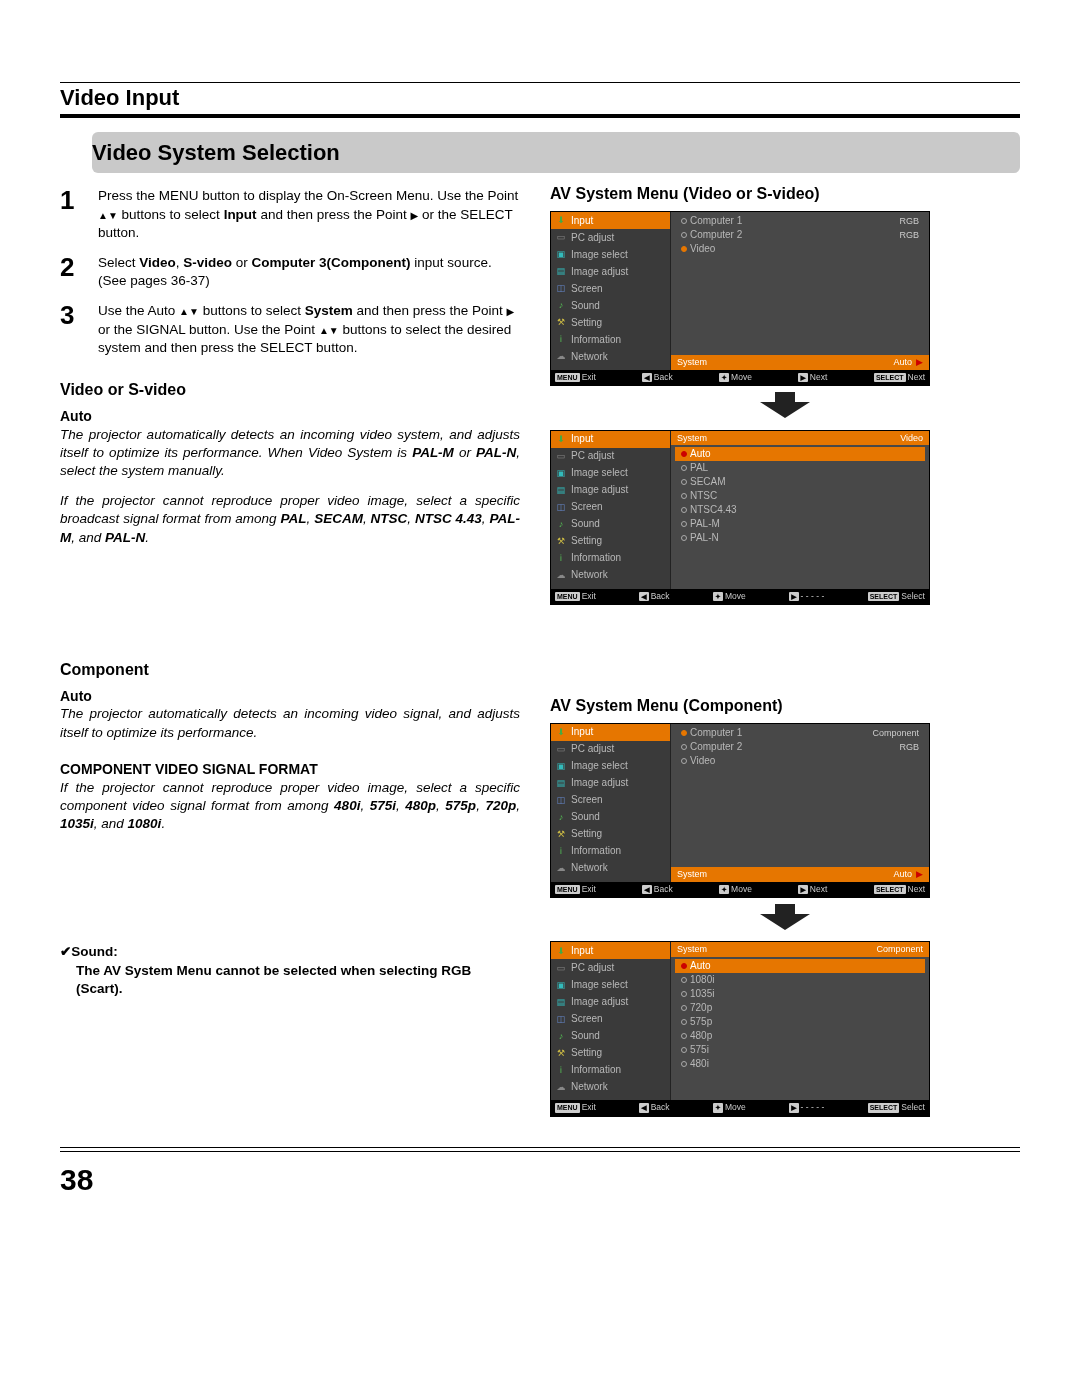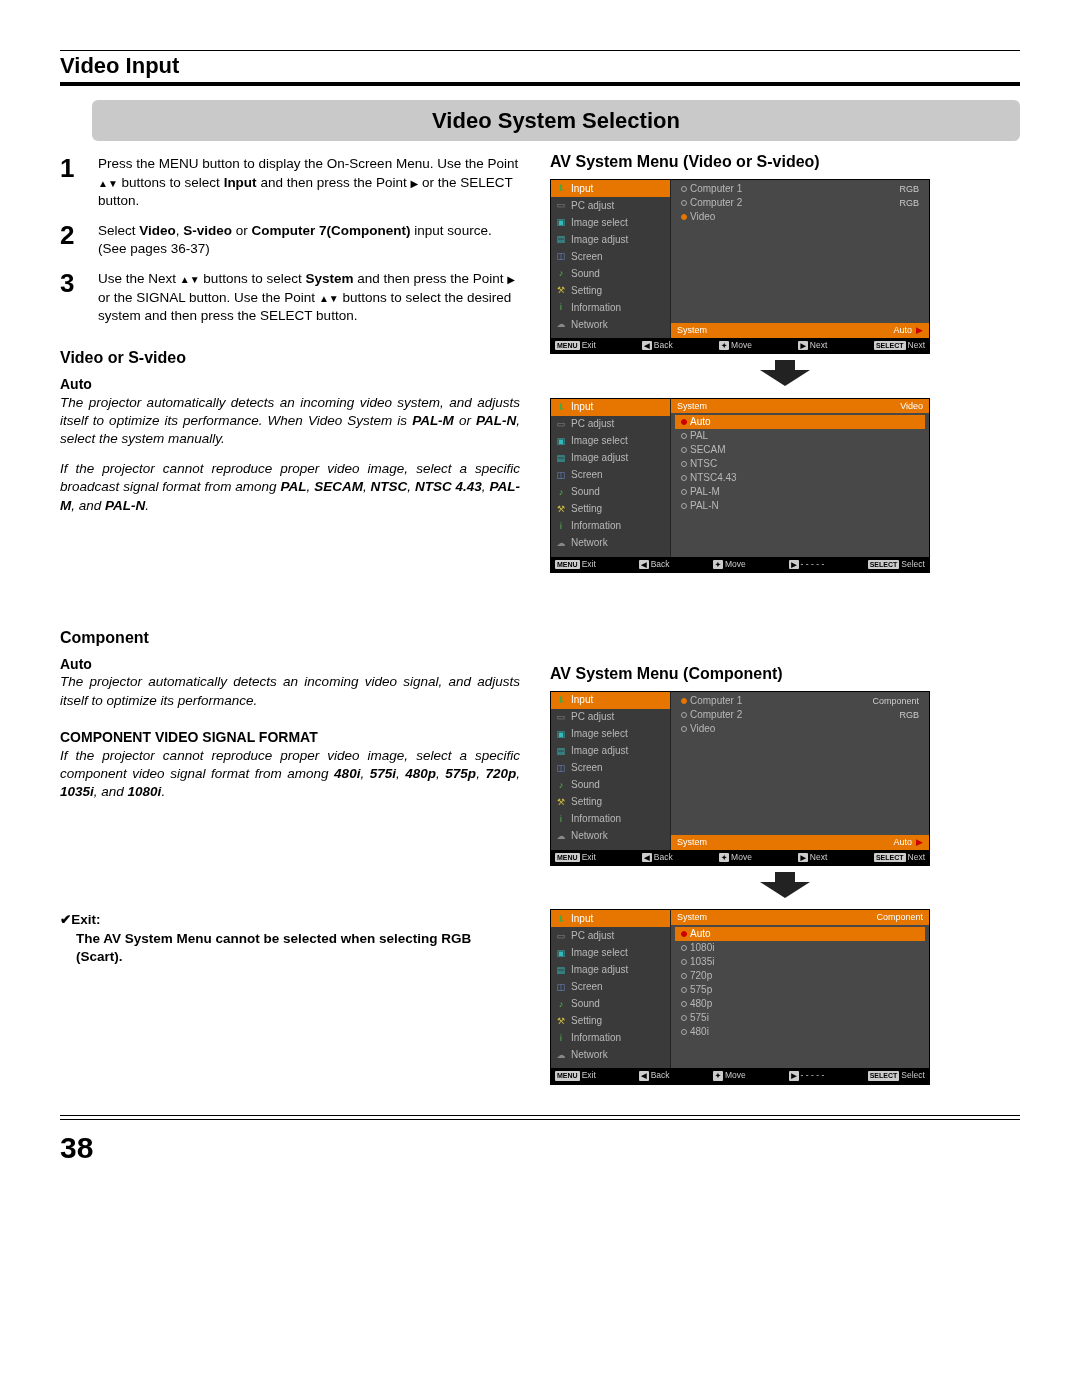--- a/index.html
+++ b/index.html
@@ -13,24 +13,24 @@
     font-size: 13.5px;
     line-height: 1.35;
   }
   .section-title {
     font-size: 22px;
     font-weight: bold;
     border-bottom: 4px solid #000;
     border-top: 1px solid #000;
     padding: 0 0 1px 0;
     margin-bottom: 14px;
+    margin-top: 32px;
   }
   .banner {
     background: #c9c9c9;
-    text-align: center;
     font-size: 22px;
     font-weight: bold;
     padding: 6px 0;
     border-radius: 6px;
     margin: 0 0 10px 32px;
   }
   .two-col { display: flex; gap: 30px; }
   .left { flex: 0 0 460px; }
   .right { flex: 1; }
   .step { display: flex; gap: 12px; margin-bottom: 8px; }
@@ -94,27 +94,27 @@
   <div class="left">
     <div class="step">
       <div class="step-num">1</div>
       <div class="step-text">
         <span>Press the MENU button to display the On-Screen Menu. Use the Point </span><span class="tri-up"></span><span class="tri-down"></span><span> buttons to select </span><b>Input</b><span> and then press the Point </span><span class="tri-right"></span><span> or the SELECT button.</span>
       </div>
     </div>
     <div class="step">
       <div class="step-num">2</div>
       <div class="step-text">
-        <span>Select </span><b>Video</b><span>, </span><b>S-video</b><span> or </span><b>Computer 7(Component)</b><span> input source. (See pages 36-37)</span>
+        <span>Select </span><b>Video</b><span>, </span><b>S-video</b><span> or </span><b>Computer 3(Component)</b><span> input source. (See pages 36-37)</span>
       </div>
     </div>
     <div class="step">
       <div class="step-num">3</div>
       <div class="step-text">
-        <span>Use the Next </span><span class="tri-up"></span><span class="tri-down"></span><span> buttons to select </span><b>System</b><span> and then press the Point </span><span class="tri-right"></span><span> or the SIGNAL button. Use the Point </span><span class="tri-up"></span><span class="tri-down"></span><span> buttons to select the desired system and then press the SELECT button.</span>
+        <span>Use the Auto </span><span class="tri-up"></span><span class="tri-down"></span><span> buttons to select </span><b>System</b><span> and then press the Point </span><span class="tri-right"></span><span> or the SIGNAL button. Use the Point </span><span class="tri-up"></span><span class="tri-down"></span><span> buttons to select the desired system and then press the SELECT button.</span>
       </div>
     </div>
 
     <div class="sub-h">Video or S-video</div>
     <div class="sub-h2">Auto</div>
     <div class="just">
       <span>The projector automatically detects an incoming video system, and adjusts itself to optimize its performance. When Video System is </span><b>PAL-M</b><span> or </span><b>PAL-N</b><span>, select the system manually.</span>
     </div>
     <div style="height:12px"></div>
     <div class="just">
@@ -125,21 +125,21 @@
     <div class="sub-h">Component</div>
     <div class="sub-h2">Auto</div>
     <div class="just">The projector automatically detects an incoming video signal, and adjusts itself to optimize its performance.</div>
     <div style="height:12px"></div>
     <div class="sub-h2">COMPONENT VIDEO SIGNAL FORMAT</div>
     <div class="just">
       <span>If the projector cannot reproduce proper video image, select a specific component video signal format from among </span><b>480i</b><span>, </span><b>575i</b><span>, </span><b>480p</b><span>, </span><b>575p</b><span>, </span><b>720p</b><span>, </span><b>1035i</b><span>, and </span><b>1080i</b><span>.</span>
     </div>
 
     <div class="note-row">
-      <b><span>✔</span><span>Exit:</span></b><br>
+      <b><span>✔</span><span>Sound:</span></b><br>
       <span style="padding-left:16px; display:inline-block;font-weight:bold;">
         <span>The AV System Menu cannot be selected when selecting </span><b>RGB (Scart)</b><span>.</span>
       </span>
     </div>
   </div>
 
   <div class="right">
 
     <div class="right-h">AV System Menu (Video or S-video)</div>
     <div class="osd">

